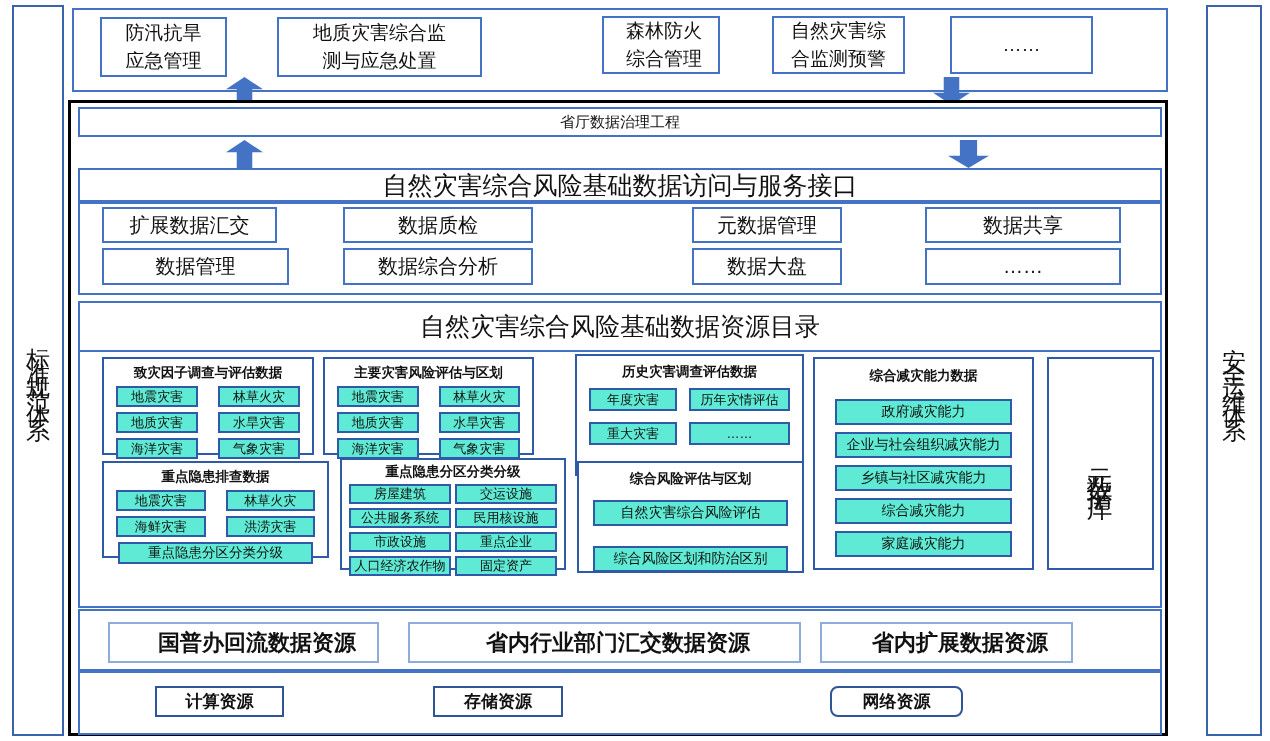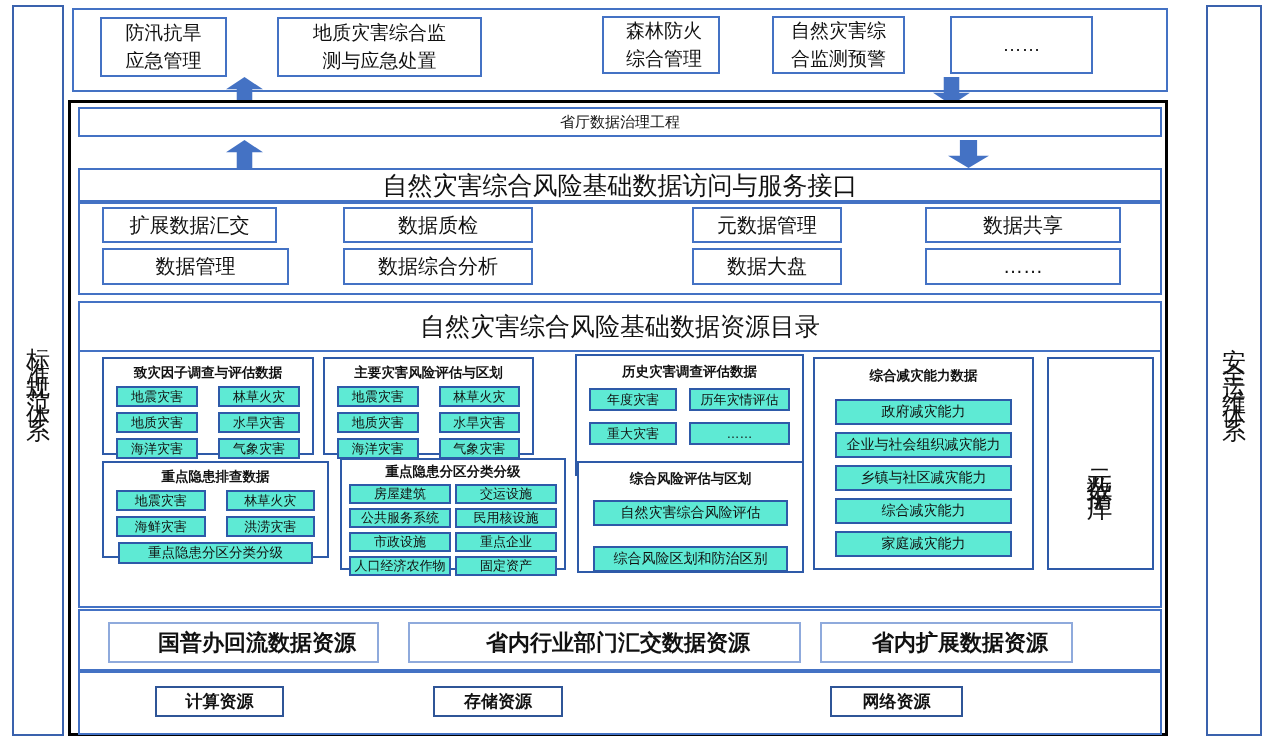--- a/index.html
+++ b/index.html
@@ -180,15 +180,15 @@
   </div>
 
   <div class="bx" style="left:78px;top:609px;width:1084px;height:62px;"></div>
   <div class="bx bx-light src" style="left:108px;top:622px;width:271px;height:41px;">国普办回流数据资源</div>
   <div class="bx bx-light src" style="left:408px;top:622px;width:393px;height:41px;">省内行业部门汇交数据资源</div>
   <div class="bx bx-light src" style="left:820px;top:622px;width:253px;height:41px;">省内扩展数据资源</div>
 
   <div class="bx" style="left:78px;top:671px;width:1084px;height:64px;"></div>
   <div class="bx bx-deep infra" style="left:155px;top:686px;width:129px;height:31px;">计算资源</div>
   <div class="bx bx-deep infra" style="left:433px;top:686px;width:130px;height:31px;">存储资源</div>
-  <div class="bx bx-deep infra" style="left:830px;top:686px;width:133px;height:31px;">网络资源</div>
+  <div class="bx bx-deep infra" style="left:830px;top:686px;width:133px;height:31px;border-radius:8px;">网络资源</div>
 
 </div>
 
 </body></html>

